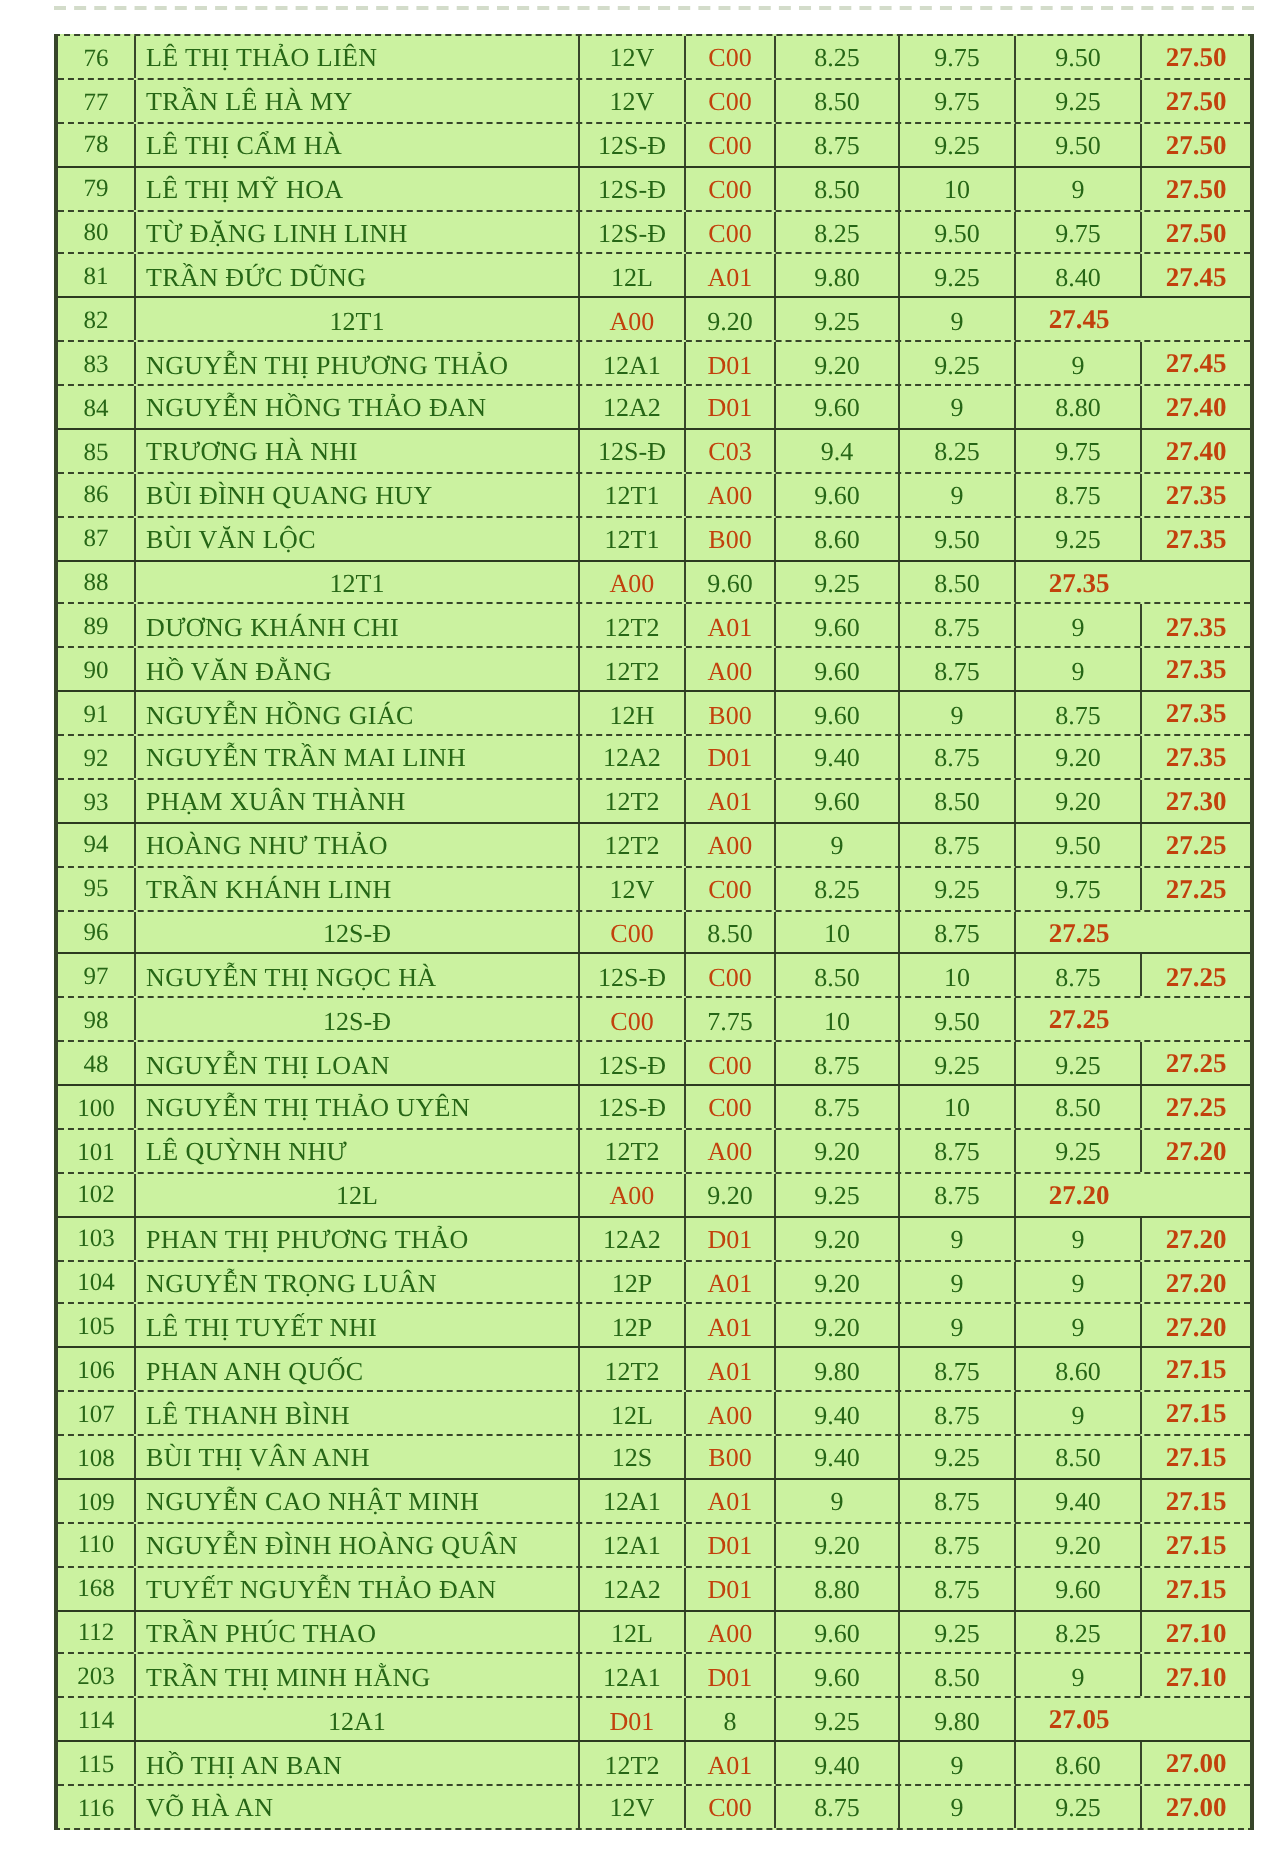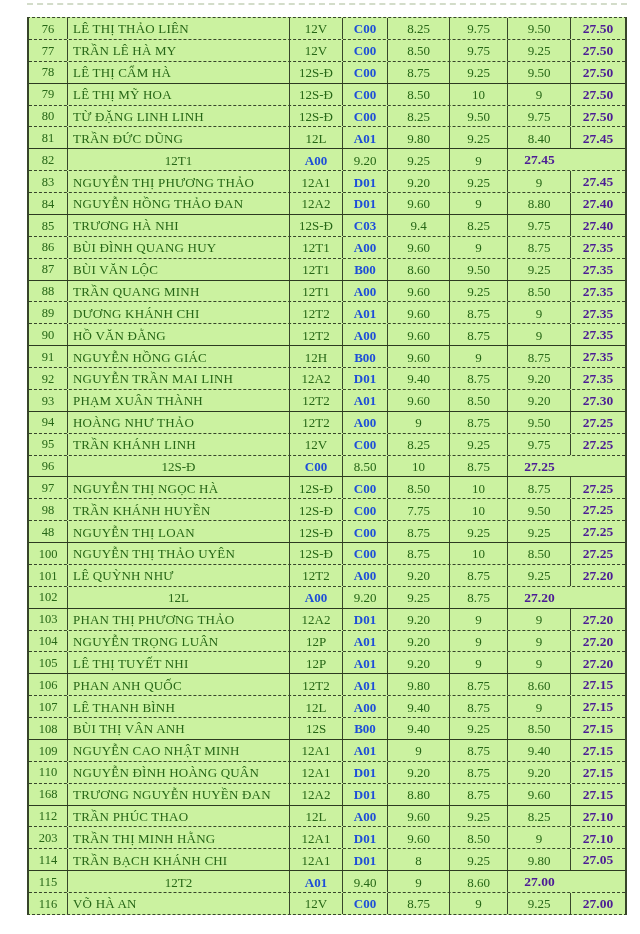--- a/index.html
+++ b/index.html
@@ -73,26 +73,26 @@
   }
   .c-no {
     font-size: 12.5px;
   }
   .c-name {
     justify-content: flex-start;
     padding-left: 5px;
     letter-spacing: 0.2px;
   }
   .c-code {
-    font-weight: bold;
-    color: #1d4ed8;
+    font-weight: normal;
+    color: #c2410c;
   }
   .c-total {
     font-weight: bold;
-    color: #4c1d95;
+    color: #c2410c;
     font-size: 13.5px;
   }
 </style>
 </head>
 <body>
 
 <div class="page">
   <div class="top-remnant"></div>
   <div class="score-table">
       <div class="row">
@@ -209,21 +209,20 @@
         <div class="cell c-name">BÙI VĂN LỘC</div>
         <div class="cell c-class">12T1</div>
         <div class="cell c-code">B00</div>
         <div class="cell c-score1">8.60</div>
         <div class="cell c-score2">9.50</div>
         <div class="cell c-score3">9.25</div>
         <div class="cell c-total">27.35</div>
       </div>
       <div class="row">
         <div class="cell c-no">88</div>
-        <div class="cell c-name">TRẦN QUANG MINH</div>
         <div class="cell c-class">12T1</div>
         <div class="cell c-code">A00</div>
         <div class="cell c-score1">9.60</div>
         <div class="cell c-score2">9.25</div>
         <div class="cell c-score3">8.50</div>
         <div class="cell c-total">27.35</div>
       </div>
       <div class="row">
         <div class="cell c-no">89</div>
         <div class="cell c-name">DƯƠNG KHÁNH CHI</div>
@@ -308,21 +307,20 @@
         <div class="cell c-name">NGUYỄN THỊ NGỌC HÀ</div>
         <div class="cell c-class">12S-Đ</div>
         <div class="cell c-code">C00</div>
         <div class="cell c-score1">8.50</div>
         <div class="cell c-score2">10</div>
         <div class="cell c-score3">8.75</div>
         <div class="cell c-total">27.25</div>
       </div>
       <div class="row">
         <div class="cell c-no">98</div>
-        <div class="cell c-name">TRẦN KHÁNH HUYỀN</div>
         <div class="cell c-class">12S-Đ</div>
         <div class="cell c-code">C00</div>
         <div class="cell c-score1">7.75</div>
         <div class="cell c-score2">10</div>
         <div class="cell c-score3">9.50</div>
         <div class="cell c-total">27.25</div>
       </div>
       <div class="row group-end">
         <div class="cell c-no">48</div>
         <div class="cell c-name">NGUYỄN THỊ LOAN</div>
@@ -437,21 +435,21 @@
         <div class="cell c-name">NGUYỄN ĐÌNH HOÀNG QUÂN</div>
         <div class="cell c-class">12A1</div>
         <div class="cell c-code">D01</div>
         <div class="cell c-score1">9.20</div>
         <div class="cell c-score2">8.75</div>
         <div class="cell c-score3">9.20</div>
         <div class="cell c-total">27.15</div>
       </div>
       <div class="row group-end">
         <div class="cell c-no">168</div>
-        <div class="cell c-name">TRƯƠNG NGUYỄN HUYỀN ĐAN</div>
+        <div class="cell c-name">TUYẾT NGUYỄN THẢO ĐAN</div>
         <div class="cell c-class">12A2</div>
         <div class="cell c-code">D01</div>
         <div class="cell c-score1">8.80</div>
         <div class="cell c-score2">8.75</div>
         <div class="cell c-score3">9.60</div>
         <div class="cell c-total">27.15</div>
       </div>
       <div class="row">
         <div class="cell c-no">112</div>
         <div class="cell c-name">TRẦN PHÚC THAO</div>
@@ -467,30 +465,30 @@
         <div class="cell c-name">TRẦN THỊ MINH HẰNG</div>
         <div class="cell c-class">12A1</div>
         <div class="cell c-code">D01</div>
         <div class="cell c-score1">9.60</div>
         <div class="cell c-score2">8.50</div>
         <div class="cell c-score3">9</div>
         <div class="cell c-total">27.10</div>
       </div>
       <div class="row group-end">
         <div class="cell c-no">114</div>
-        <div class="cell c-name">TRẦN BẠCH KHÁNH CHI</div>
         <div class="cell c-class">12A1</div>
         <div class="cell c-code">D01</div>
         <div class="cell c-score1">8</div>
         <div class="cell c-score2">9.25</div>
         <div class="cell c-score3">9.80</div>
         <div class="cell c-total">27.05</div>
       </div>
       <div class="row">
         <div class="cell c-no">115</div>
+        <div class="cell c-name">HỒ THỊ AN BAN</div>
         <div class="cell c-class">12T2</div>
         <div class="cell c-code">A01</div>
         <div class="cell c-score1">9.40</div>
         <div class="cell c-score2">9</div>
         <div class="cell c-score3">8.60</div>
         <div class="cell c-total">27.00</div>
       </div>
       <div class="row">
         <div class="cell c-no">116</div>
         <div class="cell c-name">VÕ HÀ AN</div>

